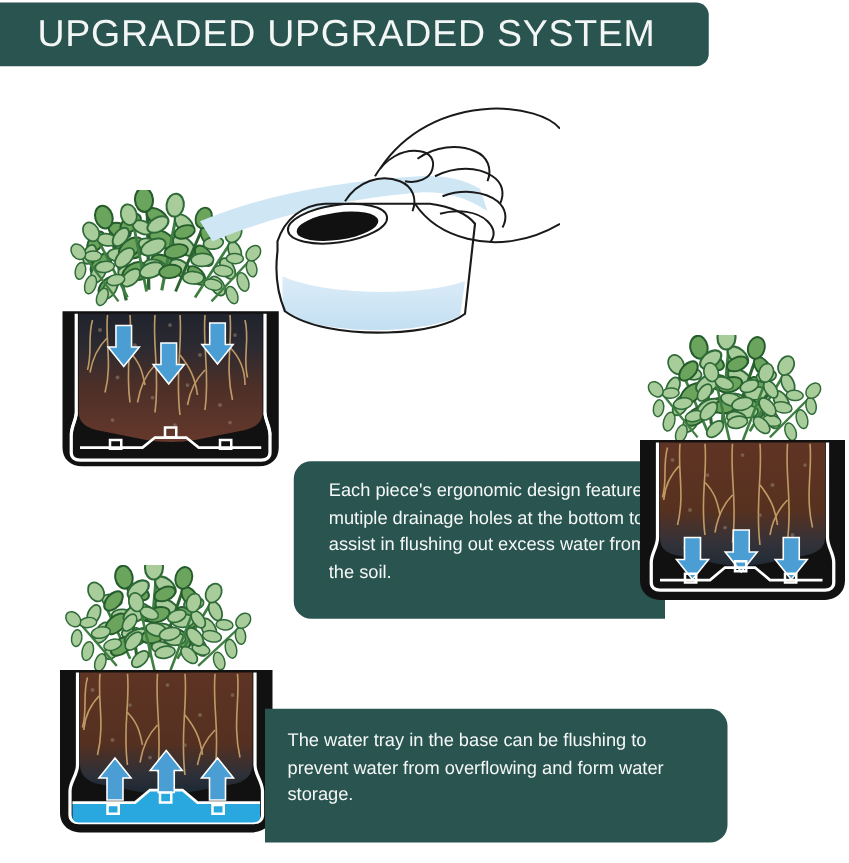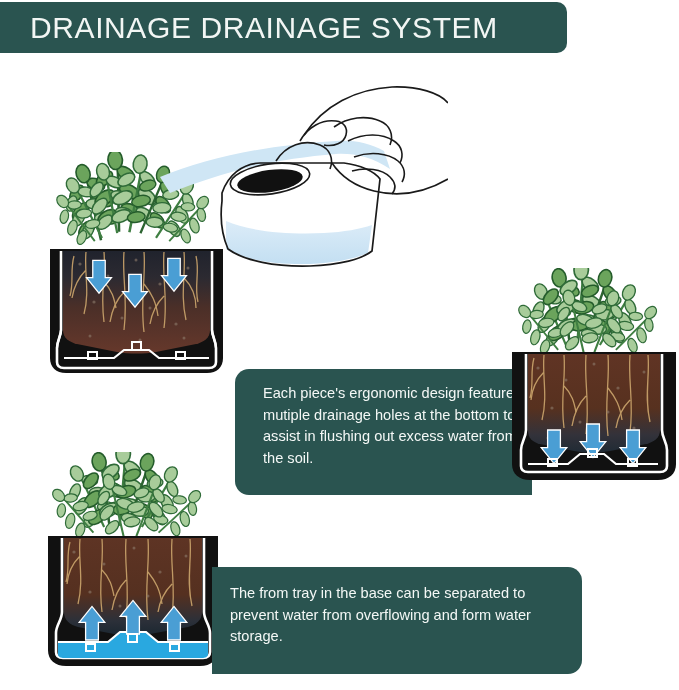--- a/index.html
+++ b/index.html
@@ -34,21 +34,21 @@
   .planter svg{display:block;}
   .watering{position:absolute;left:148px;top:83px;width:300px;height:195px;}
   .watering svg{display:block;}
 </style>
 </head>
 <body>
 
 <div id="stage">
 
   <div class="header-banner">
-    <div class="header-title">DRAINAGE DRAINAGE SYSTEM</div>
+    <div class="header-title">UPGRADED UPGRADED SYSTEM</div>
   </div>
 
   <svg width="0" height="0" style="position:absolute">
     <defs>
       <linearGradient id="soilWet" x1="0" y1="0" x2="0" y2="1">
         <stop offset="0%" stop-color="#20232d"></stop>
         <stop offset="26%" stop-color="#2c2a31"></stop>
         <stop offset="55%" stop-color="#4b2f28"></stop>
         <stop offset="100%" stop-color="#66382b"></stop>
       </linearGradient>
@@ -296,16 +296,16 @@
       </g>
       <g fill="none" stroke="#ffffff" stroke-width="2">
         <rect x="44" y="192" width="9" height="7"></rect>
         <rect x="86" y="182" width="9" height="8"></rect>
         <rect x="128" y="192" width="9" height="7"></rect>
       </g>
     </svg>
   </div>
 
   <div class="callout" id="callout-2">
-    <p>The from tray in the base can be separated to prevent water from overflowing and form water storage.</p>
+    <p>The water tray in the base can be flushing to prevent water from overflowing and form water storage.</p>
   </div>
 
 </div>
 
 </body></html>

